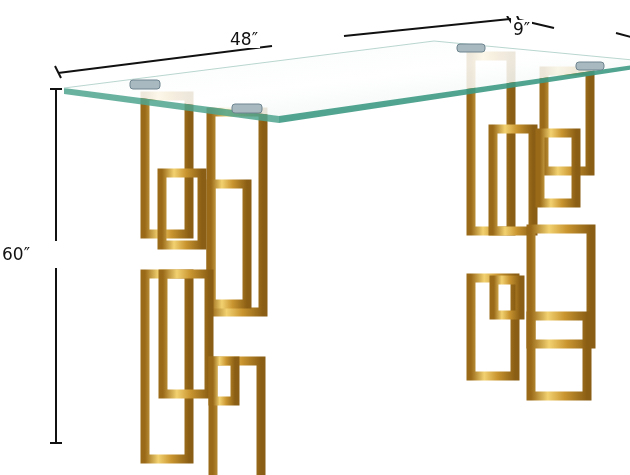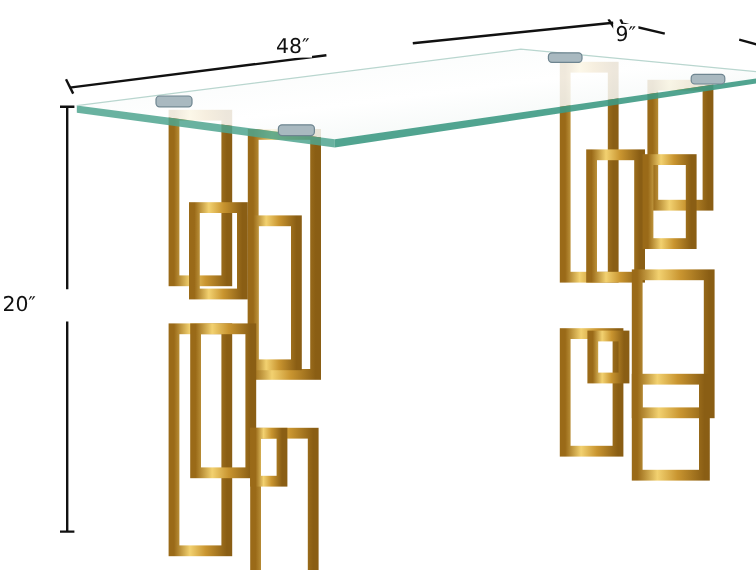--- a/index.html
+++ b/index.html
@@ -81,14 +81,14 @@
     <g fill="#A9B9C0" stroke="#6E8590" stroke-width="1">
       <rect x="86" y="64" width="30" height="9" rx="3"></rect>
       <rect x="188" y="88" width="30" height="9" rx="3"></rect>
       <rect x="413" y="28" width="28" height="8" rx="3"></rect>
       <rect x="532" y="46" width="28" height="8" rx="3"></rect>
     </g>
   </svg>
 
   <span class="dim-label" style="left:228px; top:14px;">48″</span>
   <span class="dim-label" style="left:511px; top:4px;">9″</span>
-  <span class="dim-label" style="left:0px; top:229px;">20″</span>
+  <span class="dim-label" style="left:0px; top:229px;">60″</span>
 </div>
 
 </body></html>

